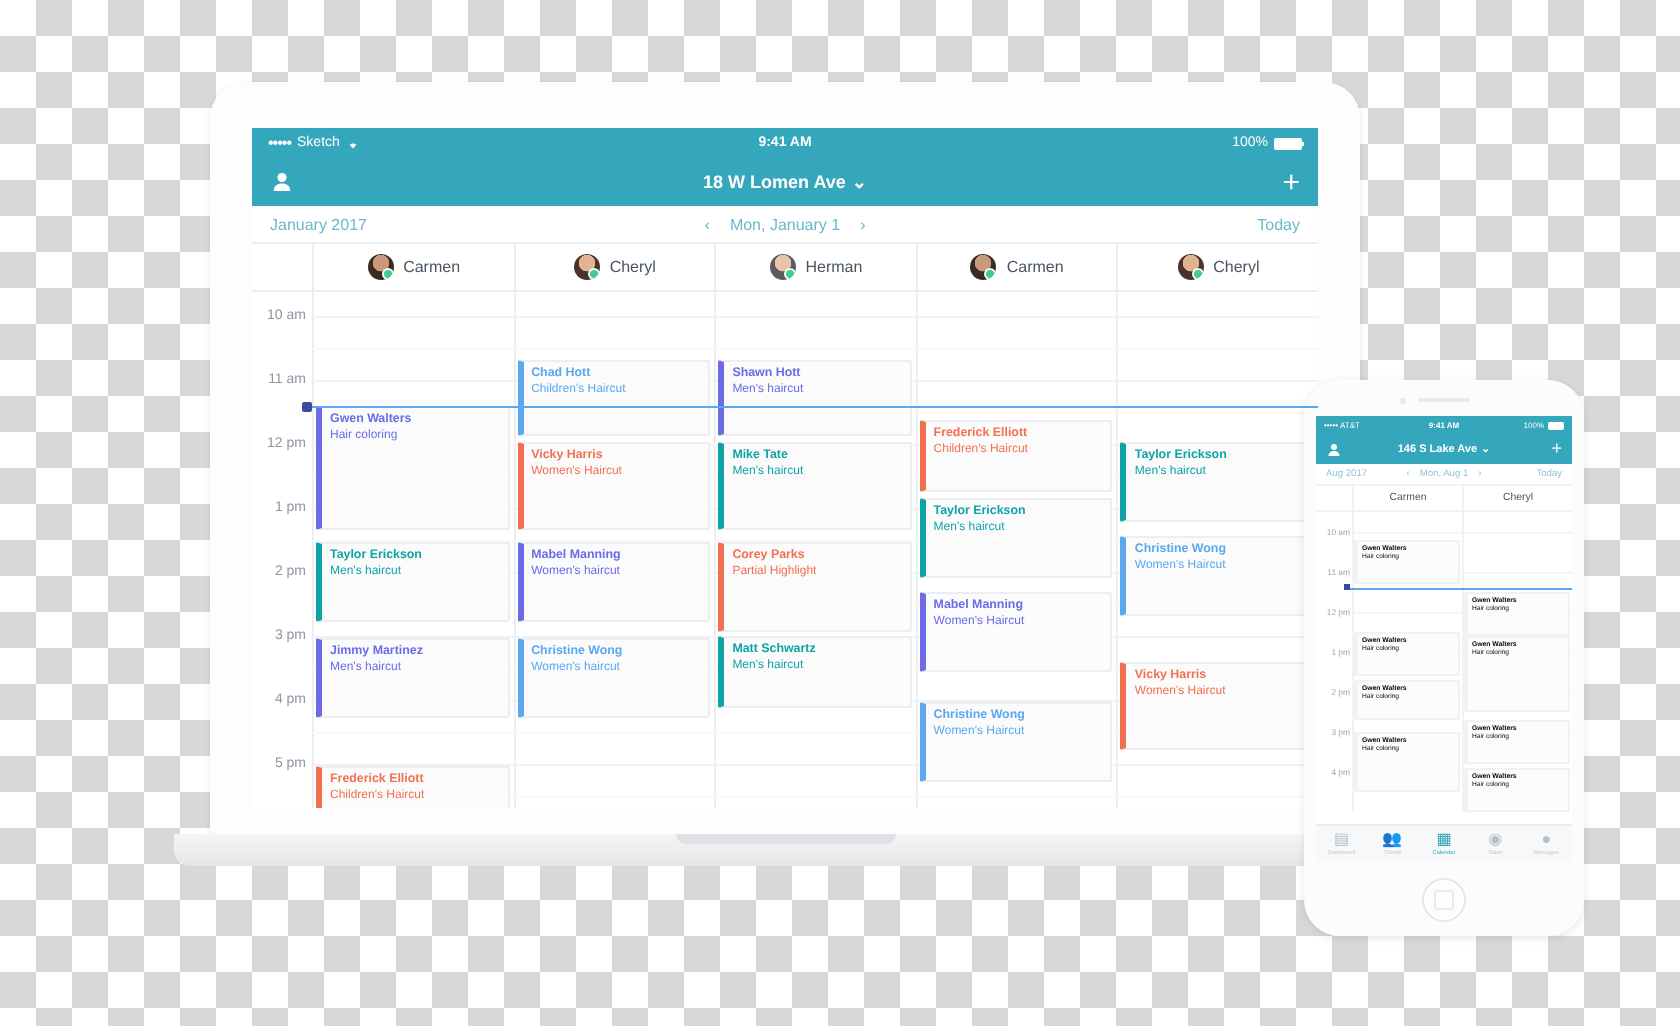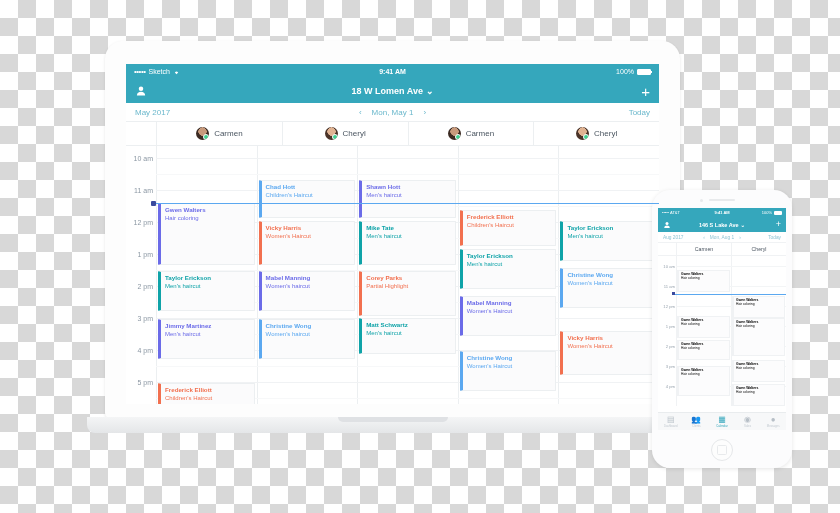--- a/index.html
+++ b/index.html
@@ -398,38 +398,42 @@
         <div class="center">
           <span>18 W Lomen Ave</span>
           <span>⌄</span>
         </div>
         <div class="right">
           <span class="plus-icon">+</span>
         </div>
       </div>
 
       <div class="datebar">
-        <div class="left">May 2017</div>
+        <div class="left">January 2017</div>
         <div class="center">
           <span class="chev">‹</span>
-          <span>Mon, May 1</span>
+          <span>Mon, January 1</span>
           <span class="chev">›</span>
         </div>
         <div class="right">Today</div>
       </div>
 
       <div class="staffrow" id="laptop-staffrow">
         <div class="gutter"></div>
       <div class="staffcell">
             <span class="avatar a1"></span>
             <span>Carmen</span>
           </div>
           <div class="staffcell">
             <span class="avatar a2"></span>
             <span>Cheryl</span>
+          </div>
+          <div class="staffcell">
+            <span class="avatar a3"></span>
+            <span>Herman</span>
           </div>
           <div class="staffcell">
             <span class="avatar a1"></span>
             <span>Carmen</span>
           </div>
           <div class="staffcell">
             <span class="avatar a2"></span>
             <span>Cheryl</span>
           </div>
         </div>

